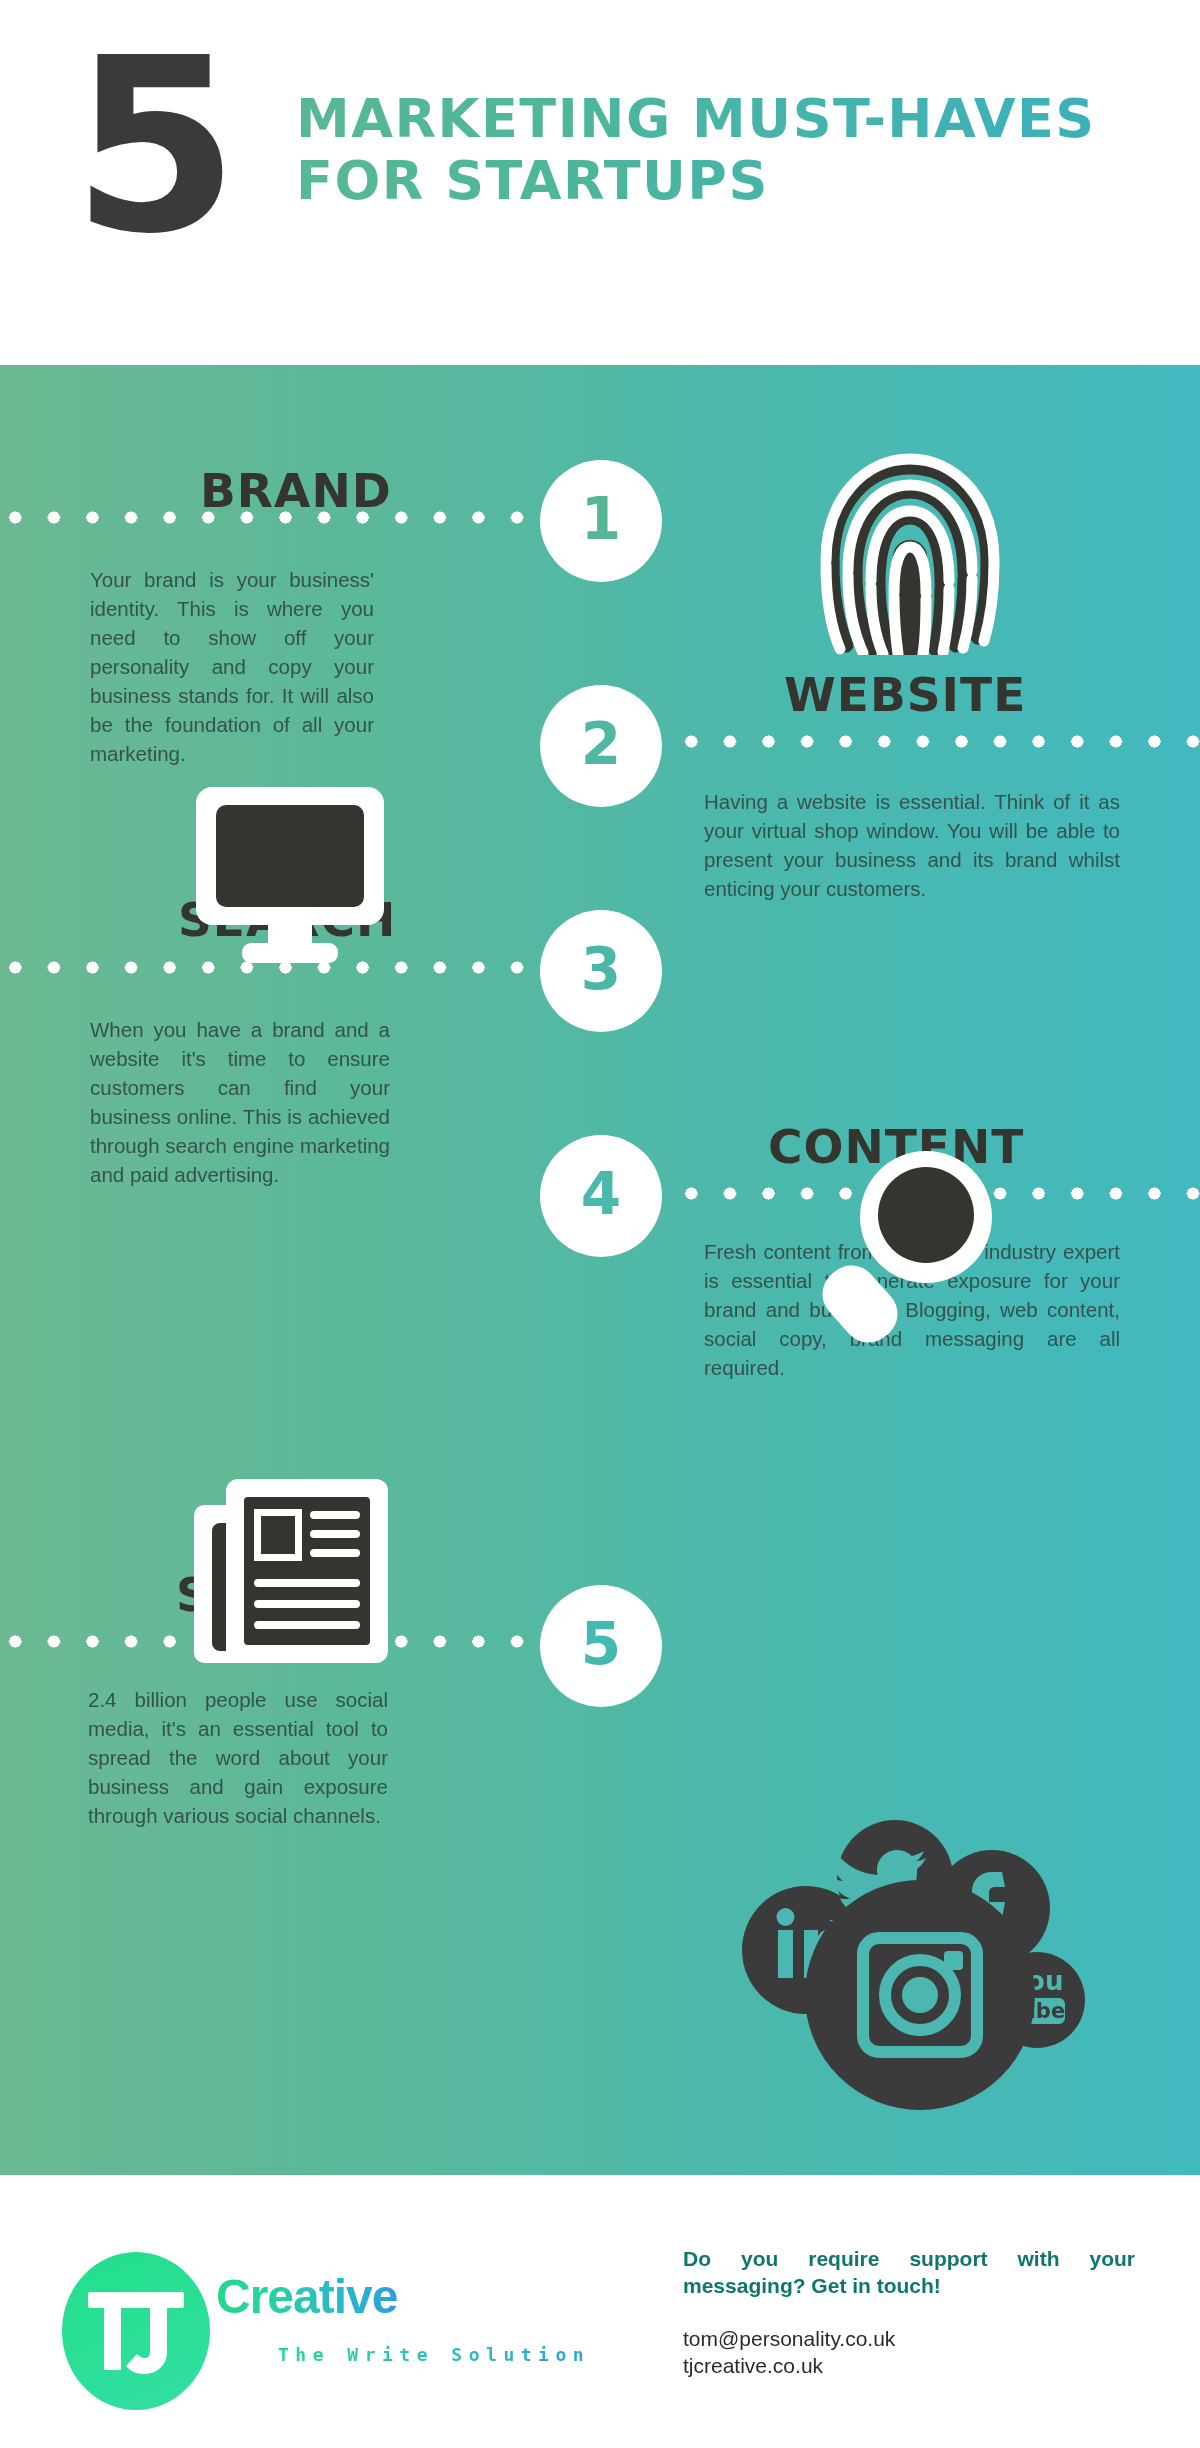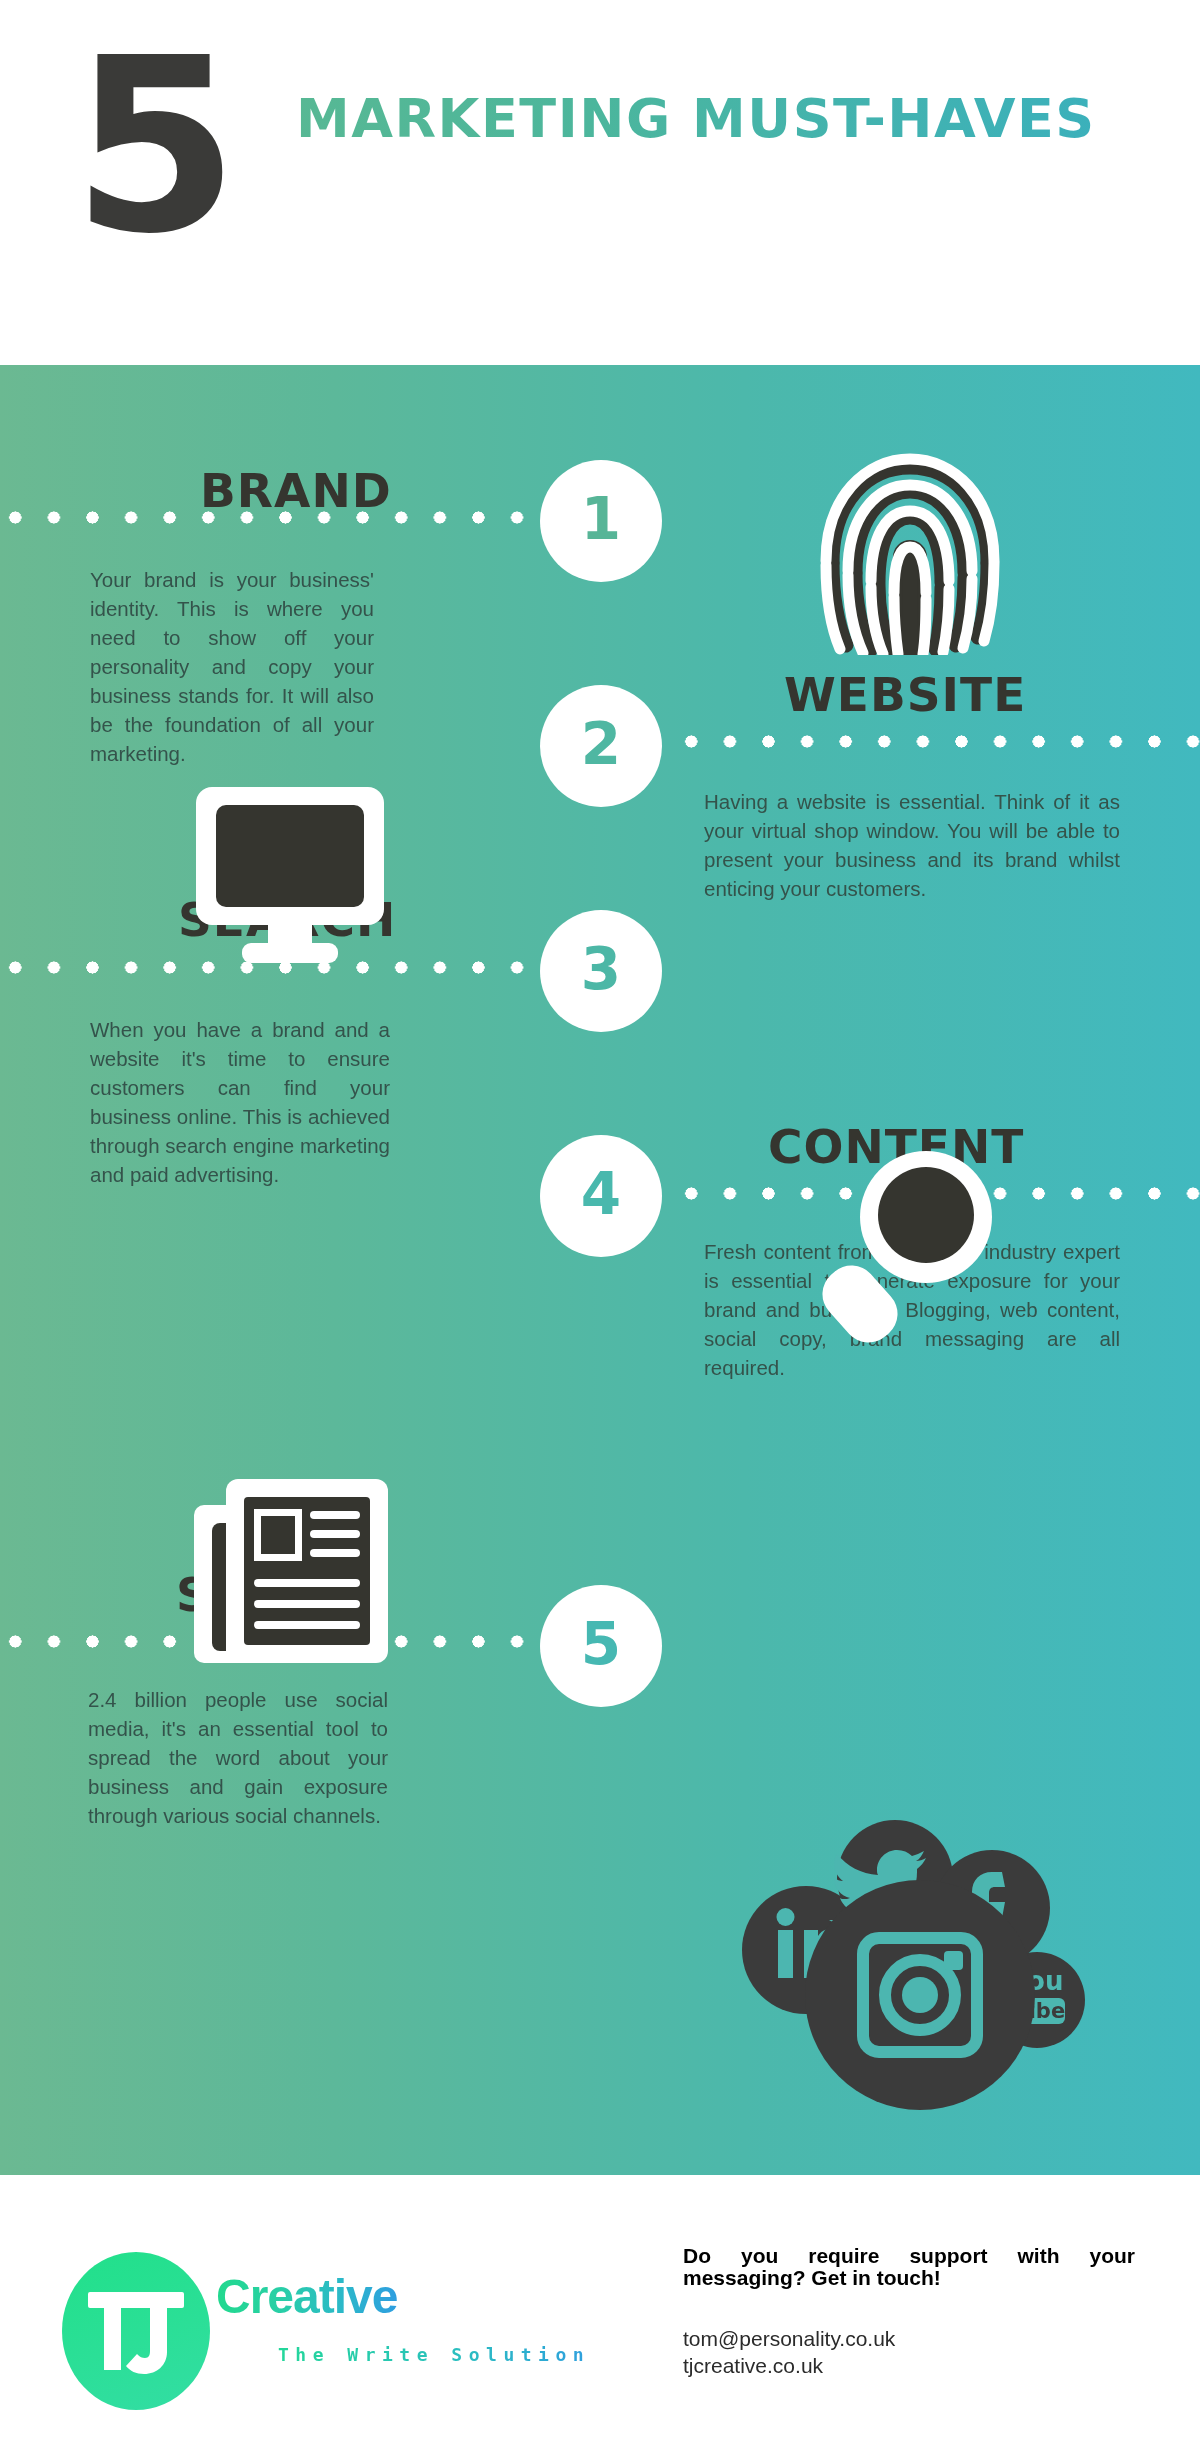--- a/index.html
+++ b/index.html
@@ -98,36 +98,37 @@
     position:absolute; left:232px; top:2344px;
     font-family:"DejaVu Sans Mono", monospace;
     font-weight:700; font-size:18px; letter-spacing:6.5px;
     background:linear-gradient(90deg,#24d79a 0%,#2ac0bd 55%,#2f9fde 100%);
     -webkit-background-clip:text; background-clip:text;
     color:transparent;margin-left:46px; -webkit-text-fill-color:transparent;
   }
   .cta {
     position:absolute; left:683px; top:2245px; width:452px;
     font-family:"Liberation Sans", sans-serif;
-    font-weight:700; font-size:21px; line-height:22px; color:#000000;
+    font-weight:700; font-size:21px; line-height:27px; color:#0f766e;
     text-align:justify;
   }
   .contact {
     position:absolute; left:683px; top:2325px; width:452px;
     font-family:"Liberation Sans", sans-serif;
     font-size:21px; line-height:27px; color:#2b2b2b;
   }
 </style>
 </head>
 <body>
 
 <div class="header">
   <div class="big-number">5</div>
   <div class="title-block">
     <div class="title-line">MARKETING MUST-HAVES</div>
+    <div class="title-line">FOR STARTUPS</div>
   </div>
 </div>
 
 <div class="panel">
 
   <div>
     <div class="sec-title" style="left:200px; top:81px;margin-top:20px;">BRAND</div>
     <div class="dots" style="left:-4px; top:146px; width:548px;"></div>
     <div class="badge g1" style="left:540px; top:95px;">
         <span>1</span>

